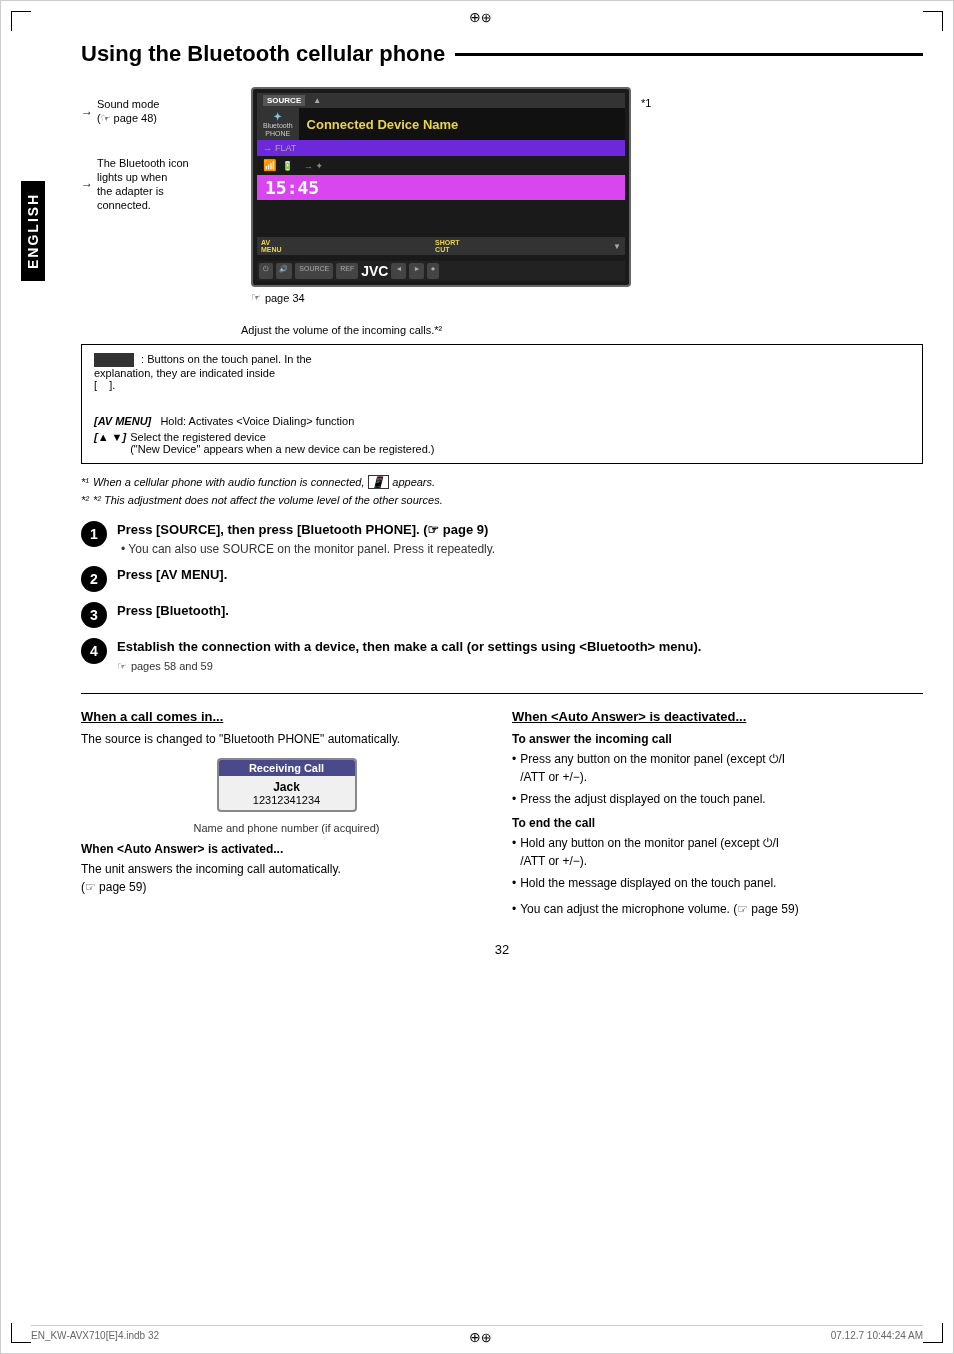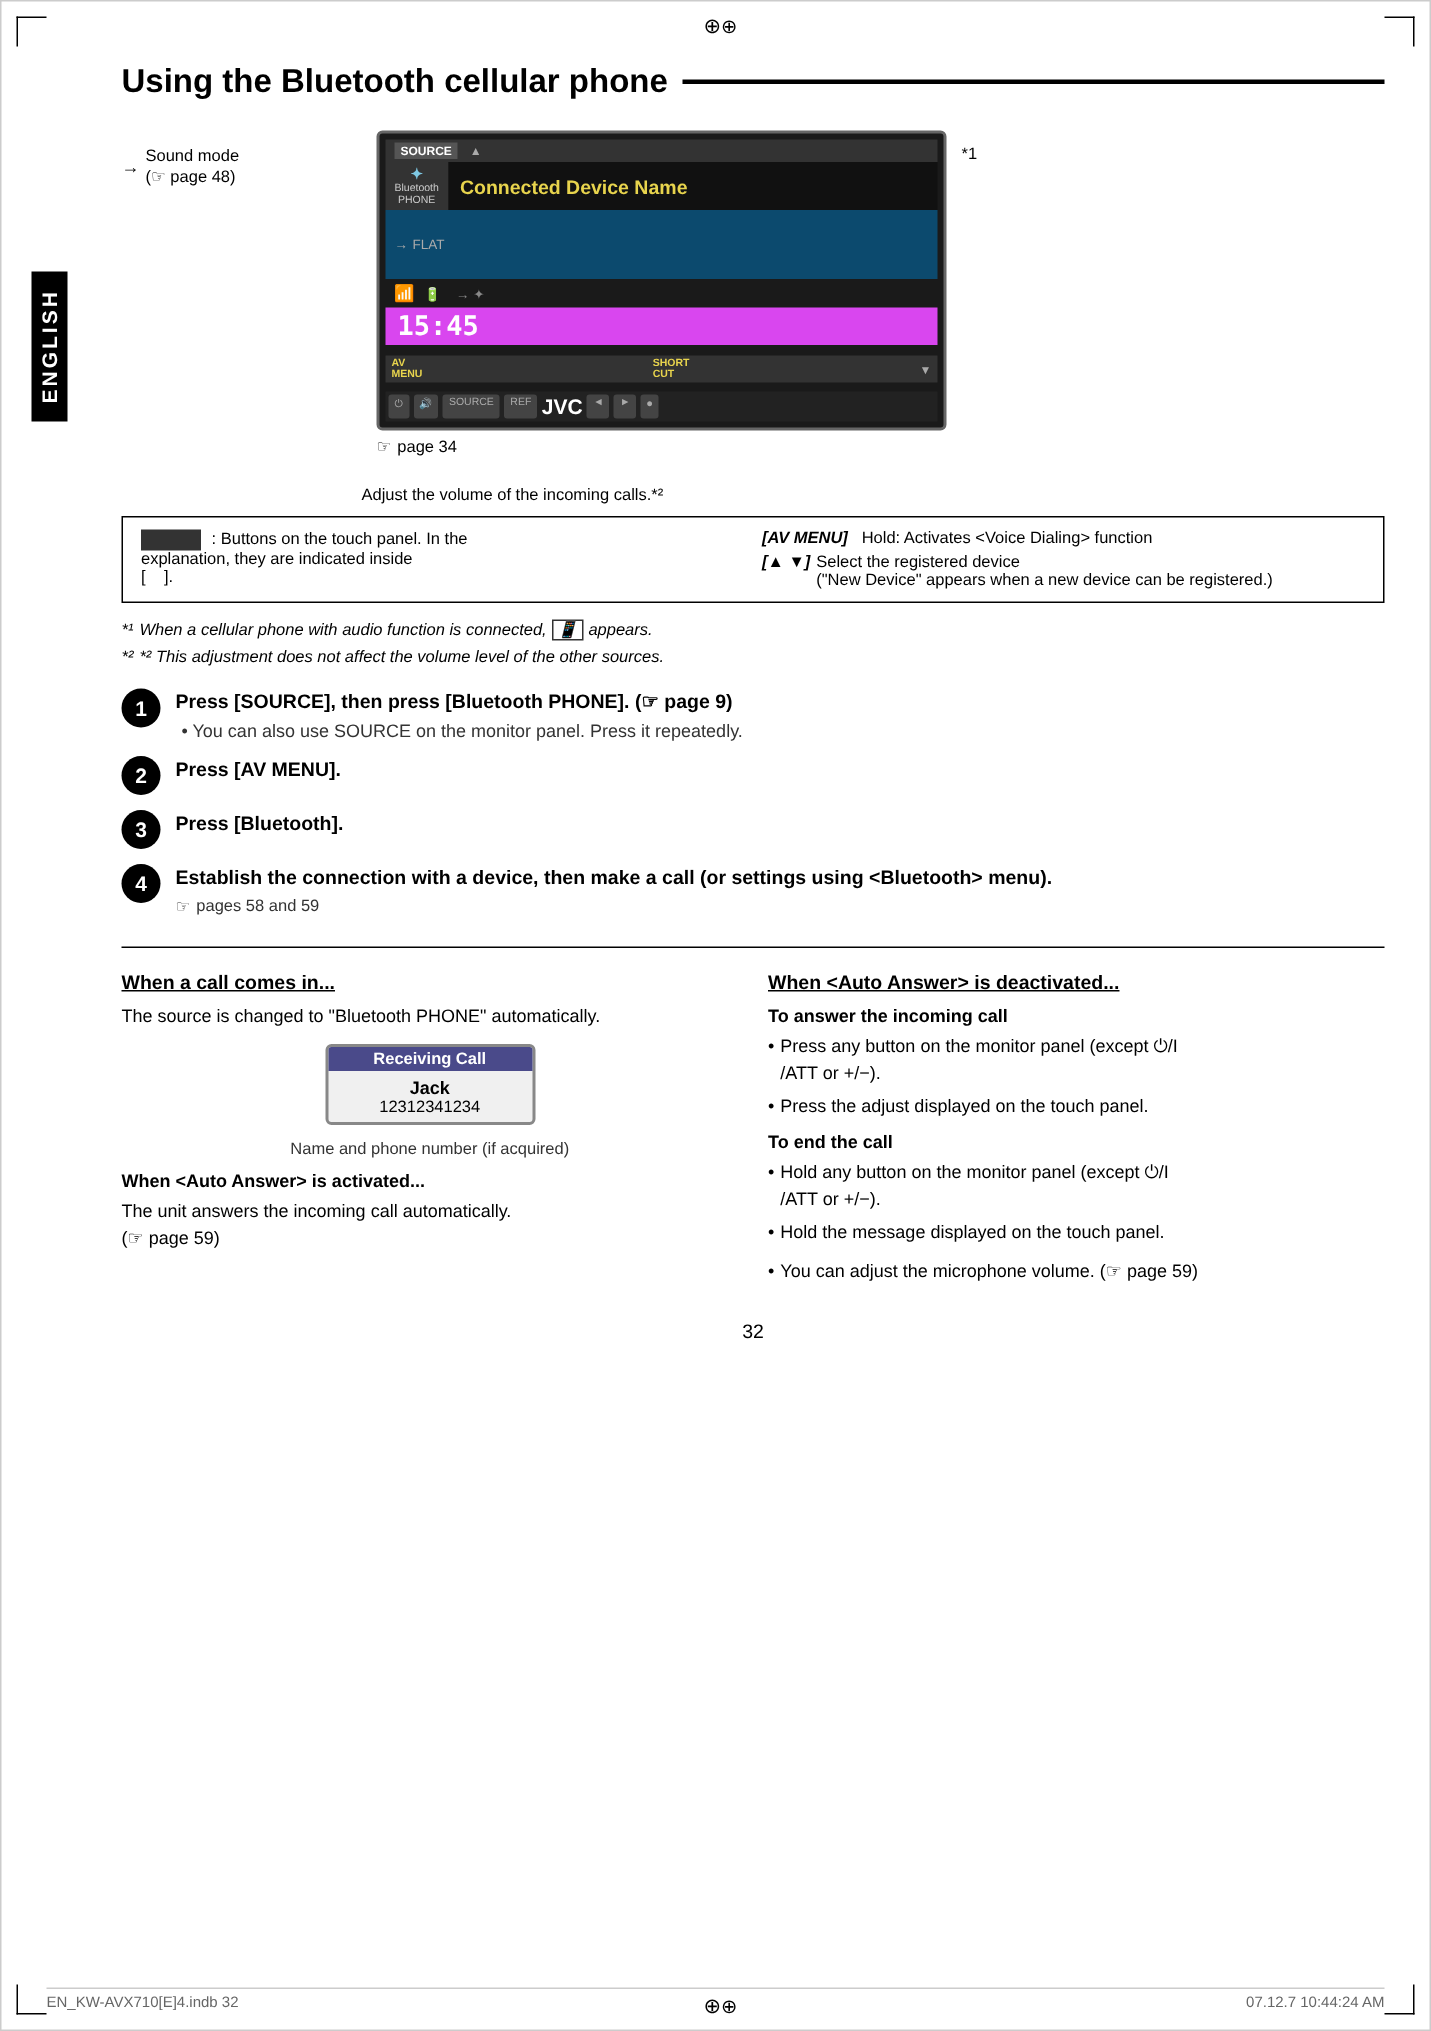--- a/index.html
+++ b/index.html
@@ -138,24 +138,24 @@
       gap: 8px;
     }
 
     .source-label {
       background: #555;
       padding: 1px 4px;
       font-size: 8px;
     }
 
     .screen-flat-bar {
-      background: #0c4a6e;
+      background: #6d28d9;
       color: #aaa;
       font-size: 9px;
-      padding: 18px 6px;
+      padding: 3px 6px;
       display: flex;
       align-items: center;
     }
 
     .screen-flat-arrow::before { content: '→'; margin-right: 3px; font-size: 9px; }
 
     .screen-status-row {
       padding: 3px 6px;
       display: flex;
       align-items: center;
@@ -238,22 +238,23 @@
       gap: 4px;
     }
     .page-ref-icon::before { content: '☞'; font-size: 11px; }
 
     
     .info-box {
       border: 1px solid #000;
       padding: 8px 12px;
       margin-bottom: 10px;
       display: flex;
-      gap: 12px;
-      font-size: 11px;
+      gap: 24px;
+      font-size: 11px;
+      flex-direction: column;
     }
     .info-box-left { flex: 1; }
     .info-box-right { flex: 1; }
     .black-rect {
       display: inline-block;
       width: 40px;
       height: 14px;
       background: #333;
       vertical-align: middle;
       margin-right: 4px;
@@ -436,20 +437,26 @@
       <div class="page-title-line"></div>
     </div>
 
     <div class="diagram-area">
 
       <div class="diagram-labels-left">
         <div class="label-item">
           <div class="label-arrow">
             <span class="arrow-right"></span>
             <span>Sound mode<br>(☞ page 48)</span>
+          </div>
+        </div>
+        <div class="label-item" style="margin-top:30px;">
+          <div class="label-arrow">
+            <span class="arrow-right"></span>
+            <span>The Bluetooth icon<br>lights up when<br>the adapter is<br>connected.</span>
           </div>
         </div>
       </div>
 
       <div style="display:flex; flex-direction:column; align-items:flex-start;">
         <div class="device-screen">
 
           <div class="screen-top-bar">
             <span class="source-label">SOURCE</span>
             <span style="color:#aaa; font-size:8px;">▲</span>

